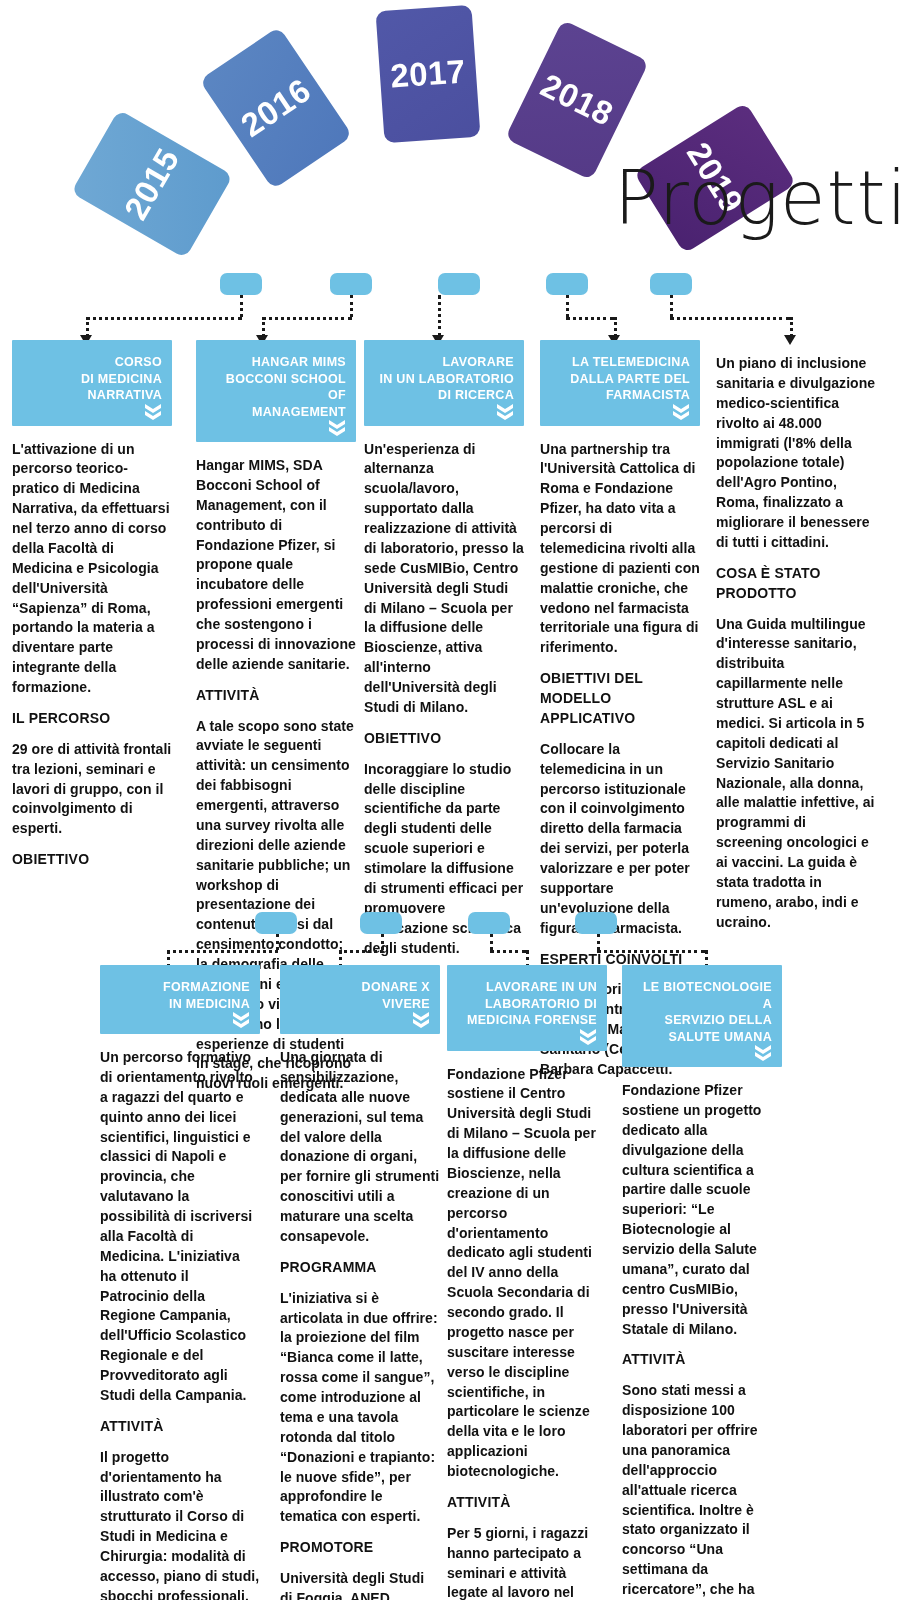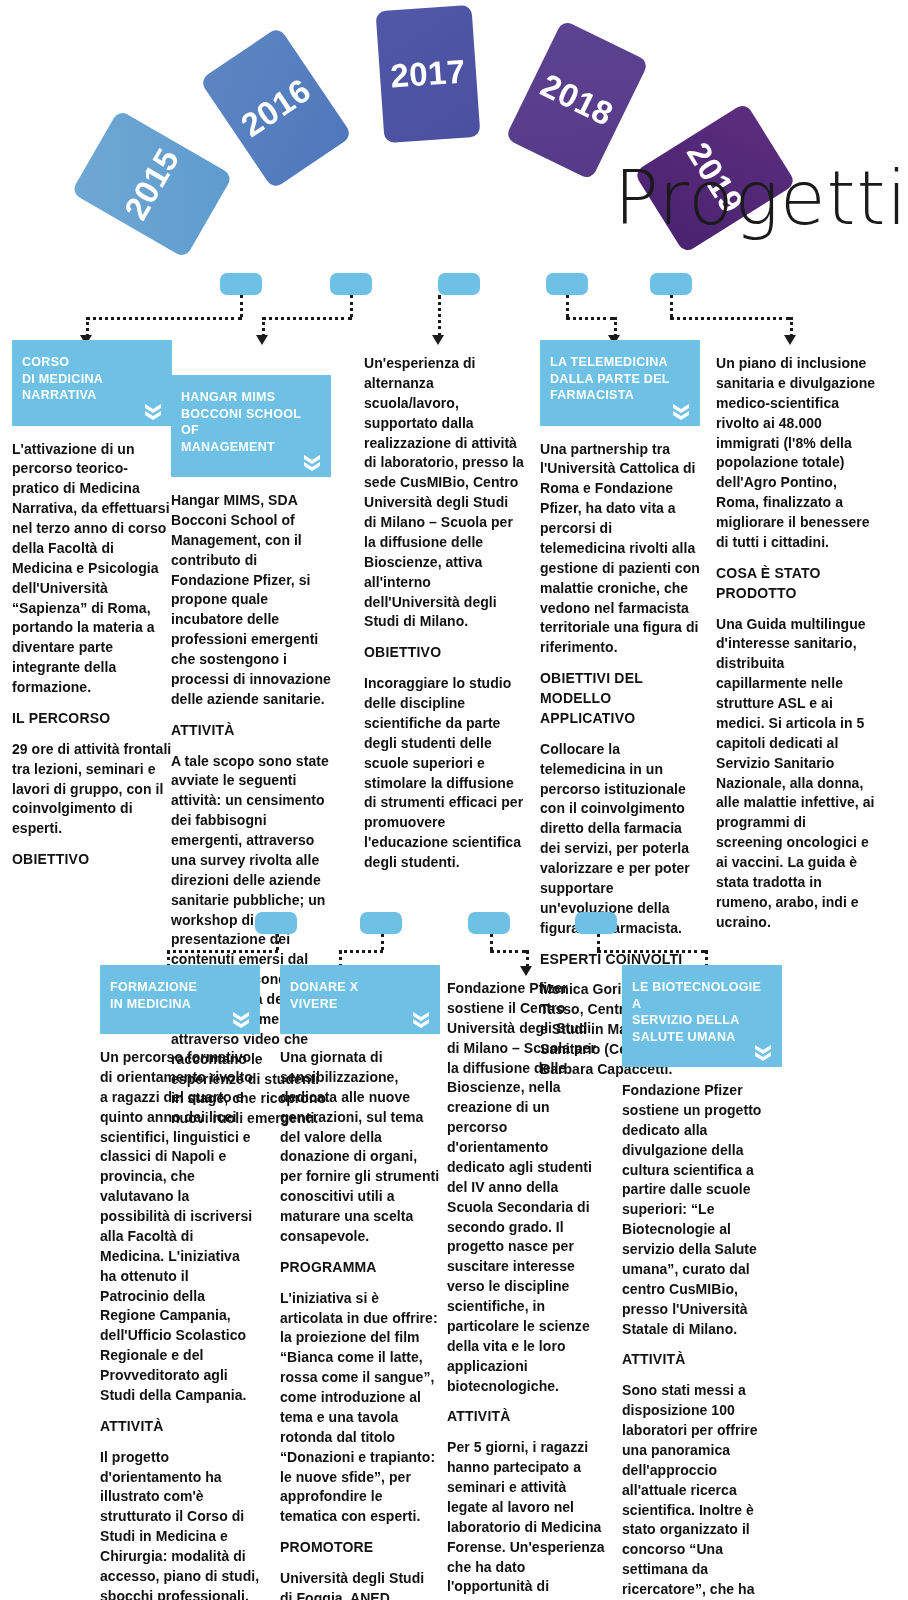--- a/index.html
+++ b/index.html
@@ -91,21 +91,21 @@
   .col { position: absolute; }
 
   .card-head {
     background: #6ec1e4;
     border-radius: 1px;
     color: #ffffff;
     font-weight: bold;
     font-size: 12.5px;
     line-height: 1.32;
     letter-spacing: 0.3px;
-    text-align: left;
+    text-align: right;
     padding: 14px 10px 22px 10px;
     position: relative;
     text-transform: uppercase;
   }
   .card-head.h5 { min-height: 72px; }
   .chev {
     position: absolute;
     right: 9px;
     bottom: 6px;
     width: 20px;
@@ -200,40 +200,51 @@
         </span>
       </div>
       <div class="body-text">
         <p>L'attivazione di un percorso teorico-pratico di Medicina Narrativa, da effettuarsi nel terzo anno di corso della Facoltà di Medicina e Psicologia dell'Università “Sapienza” di Roma, portando la materia a diventare parte integrante della formazione.</p>
         <p class="sub-h">IL PERCORSO</p>
         <p>29 ore di attività frontali tra lezioni, seminari e lavori di gruppo, con il coinvolgimento di esperti.</p>
         <p class="sub-h">OBIETTIVO</p>
       </div>
     </div>
 
-    <div class="col" style="left:171px; width:160px;margin-top:35px;">
+    <div class="col" style="left:196px; width:160px;">
       <div class="card-head h5">
         <div>HANGAR MIMS</div>
         <div>BOCCONI SCHOOL OF</div>
         <div>MANAGEMENT</div>
         <span class="chev">
           <svg viewBox="0 0 20 18" width="20" height="18">
               <path d="M2 2 L10 7 L18 2 L18 6 L10 11 L2 6 Z" fill="#ffffff"></path>
               <path d="M2 9 L10 14 L18 9 L18 13 L10 18 L2 13 Z" fill="#ffffff"></path>
             </svg>
         </span>
       </div>
       <div class="body-text">
         <p>Hangar MIMS, SDA Bocconi School of Management, con il contributo di Fondazione Pfizer, si propone quale incubatore delle professioni emergenti che sostengono i processi di innovazione delle aziende sanitarie.</p>
         <p class="sub-h">ATTIVITÀ</p>
         <p>A tale scopo sono state avviate le seguenti attività: un censimento dei fabbisogni emergenti, attraverso una survey rivolta alle direzioni delle aziende sanitarie pubbliche; un workshop di presentazione dei contenuti emersi dal censimento condotto; la demografia delle professioni emergenti, attraverso video che raccontano le esperienze di studenti in stage, che ricoprono nuovi ruoli emergenti.</p>
       </div>
     </div>
 
     <div class="col" style="left:364px; width:160px;">
+      <div class="card-head h5">
+        <div>LAVORARE</div>
+        <div>IN UN LABORATORIO</div>
+        <div>DI RICERCA</div>
+        <span class="chev">
+          <svg viewBox="0 0 20 18" width="20" height="18">
+              <path d="M2 2 L10 7 L18 2 L18 6 L10 11 L2 6 Z" fill="#ffffff"></path>
+              <path d="M2 9 L10 14 L18 9 L18 13 L10 18 L2 13 Z" fill="#ffffff"></path>
+            </svg>
+        </span>
+      </div>
       <div class="body-text">
         <p>Un'esperienza di alternanza scuola/lavoro, supportato dalla realizzazione di attività di laboratorio, presso la sede CusMIBio, Centro Università degli Studi di Milano – Scuola per la diffusione delle Bioscienze, attiva all'interno dell'Università degli Studi di Milano.</p>
         <p class="sub-h">OBIETTIVO</p>
         <p>Incoraggiare lo studio delle discipline scientifiche da parte degli studenti delle scuole superiori e stimolare la diffusione di strumenti efficaci per promuovere l'educazione scientifica degli studenti.</p>
       </div>
     </div>
 
     <div class="col" style="left:540px; width:160px;">
       <div class="card-head h5">
         <div>LA TELEMEDICINA</div>
@@ -325,20 +336,31 @@
       <div class="body-text">
         <p>Una giornata di sensibilizzazione, dedicata alle nuove generazioni, sul tema del valore della donazione di organi, per fornire gli strumenti conoscitivi utili a maturare una scelta consapevole.</p>
         <p class="sub-h">PROGRAMMA</p>
         <p>L'iniziativa si è articolata in due offrire: la proiezione del film “Bianca come il latte, rossa come il sangue”, come introduzione al tema e una tavola rotonda dal titolo “Donazioni e trapianto: le nuove sfide”, per approfondire le tematica con esperti.</p>
         <p class="sub-h">PROMOTORE</p>
         <p>Università degli Studi di Foggia, ANED (Associazione Nazionale Dializzati e Trapiantati), Caritas Diocesana con il patrocinio del Comune di Foggia.</p>
       </div>
     </div>
 
     <div class="col" style="left:447px; width:160px;">
+      <div class="card-head">
+        <div>LAVORARE IN UN</div>
+        <div>LABORATORIO DI</div>
+        <div>MEDICINA FORENSE</div>
+        <span class="chev">
+          <svg viewBox="0 0 20 18" width="20" height="18">
+              <path d="M2 2 L10 7 L18 2 L18 6 L10 11 L2 6 Z" fill="#ffffff"></path>
+              <path d="M2 9 L10 14 L18 9 L18 13 L10 18 L2 13 Z" fill="#ffffff"></path>
+            </svg>
+        </span>
+      </div>
       <div class="body-text">
         <p>Fondazione Pfizer sostiene il Centro Università degli Studi di Milano – Scuola per la diffusione delle Bioscienze, nella creazione di un percorso d'orientamento dedicato agli studenti del IV anno della Scuola Secondaria di secondo grado. Il progetto nasce per suscitare interesse verso le discipline scientifiche, in particolare le scienze della vita e le loro applicazioni biotecnologiche.</p>
         <p class="sub-h">ATTIVITÀ</p>
         <p>Per 5 giorni, i ragazzi hanno partecipato a seminari e attività legate al lavoro nel laboratorio di Medicina Forense. Un'esperienza che ha dato l'opportunità di acquisire competenze tecnico-operative ed entrare nel vivo dell'ambiente Universitario.</p>
       </div>
     </div>
 
     <div class="col" style="left:622px; width:160px;">
       <div class="card-head">
         <div>LE BIOTECNOLOGIE A</div>

